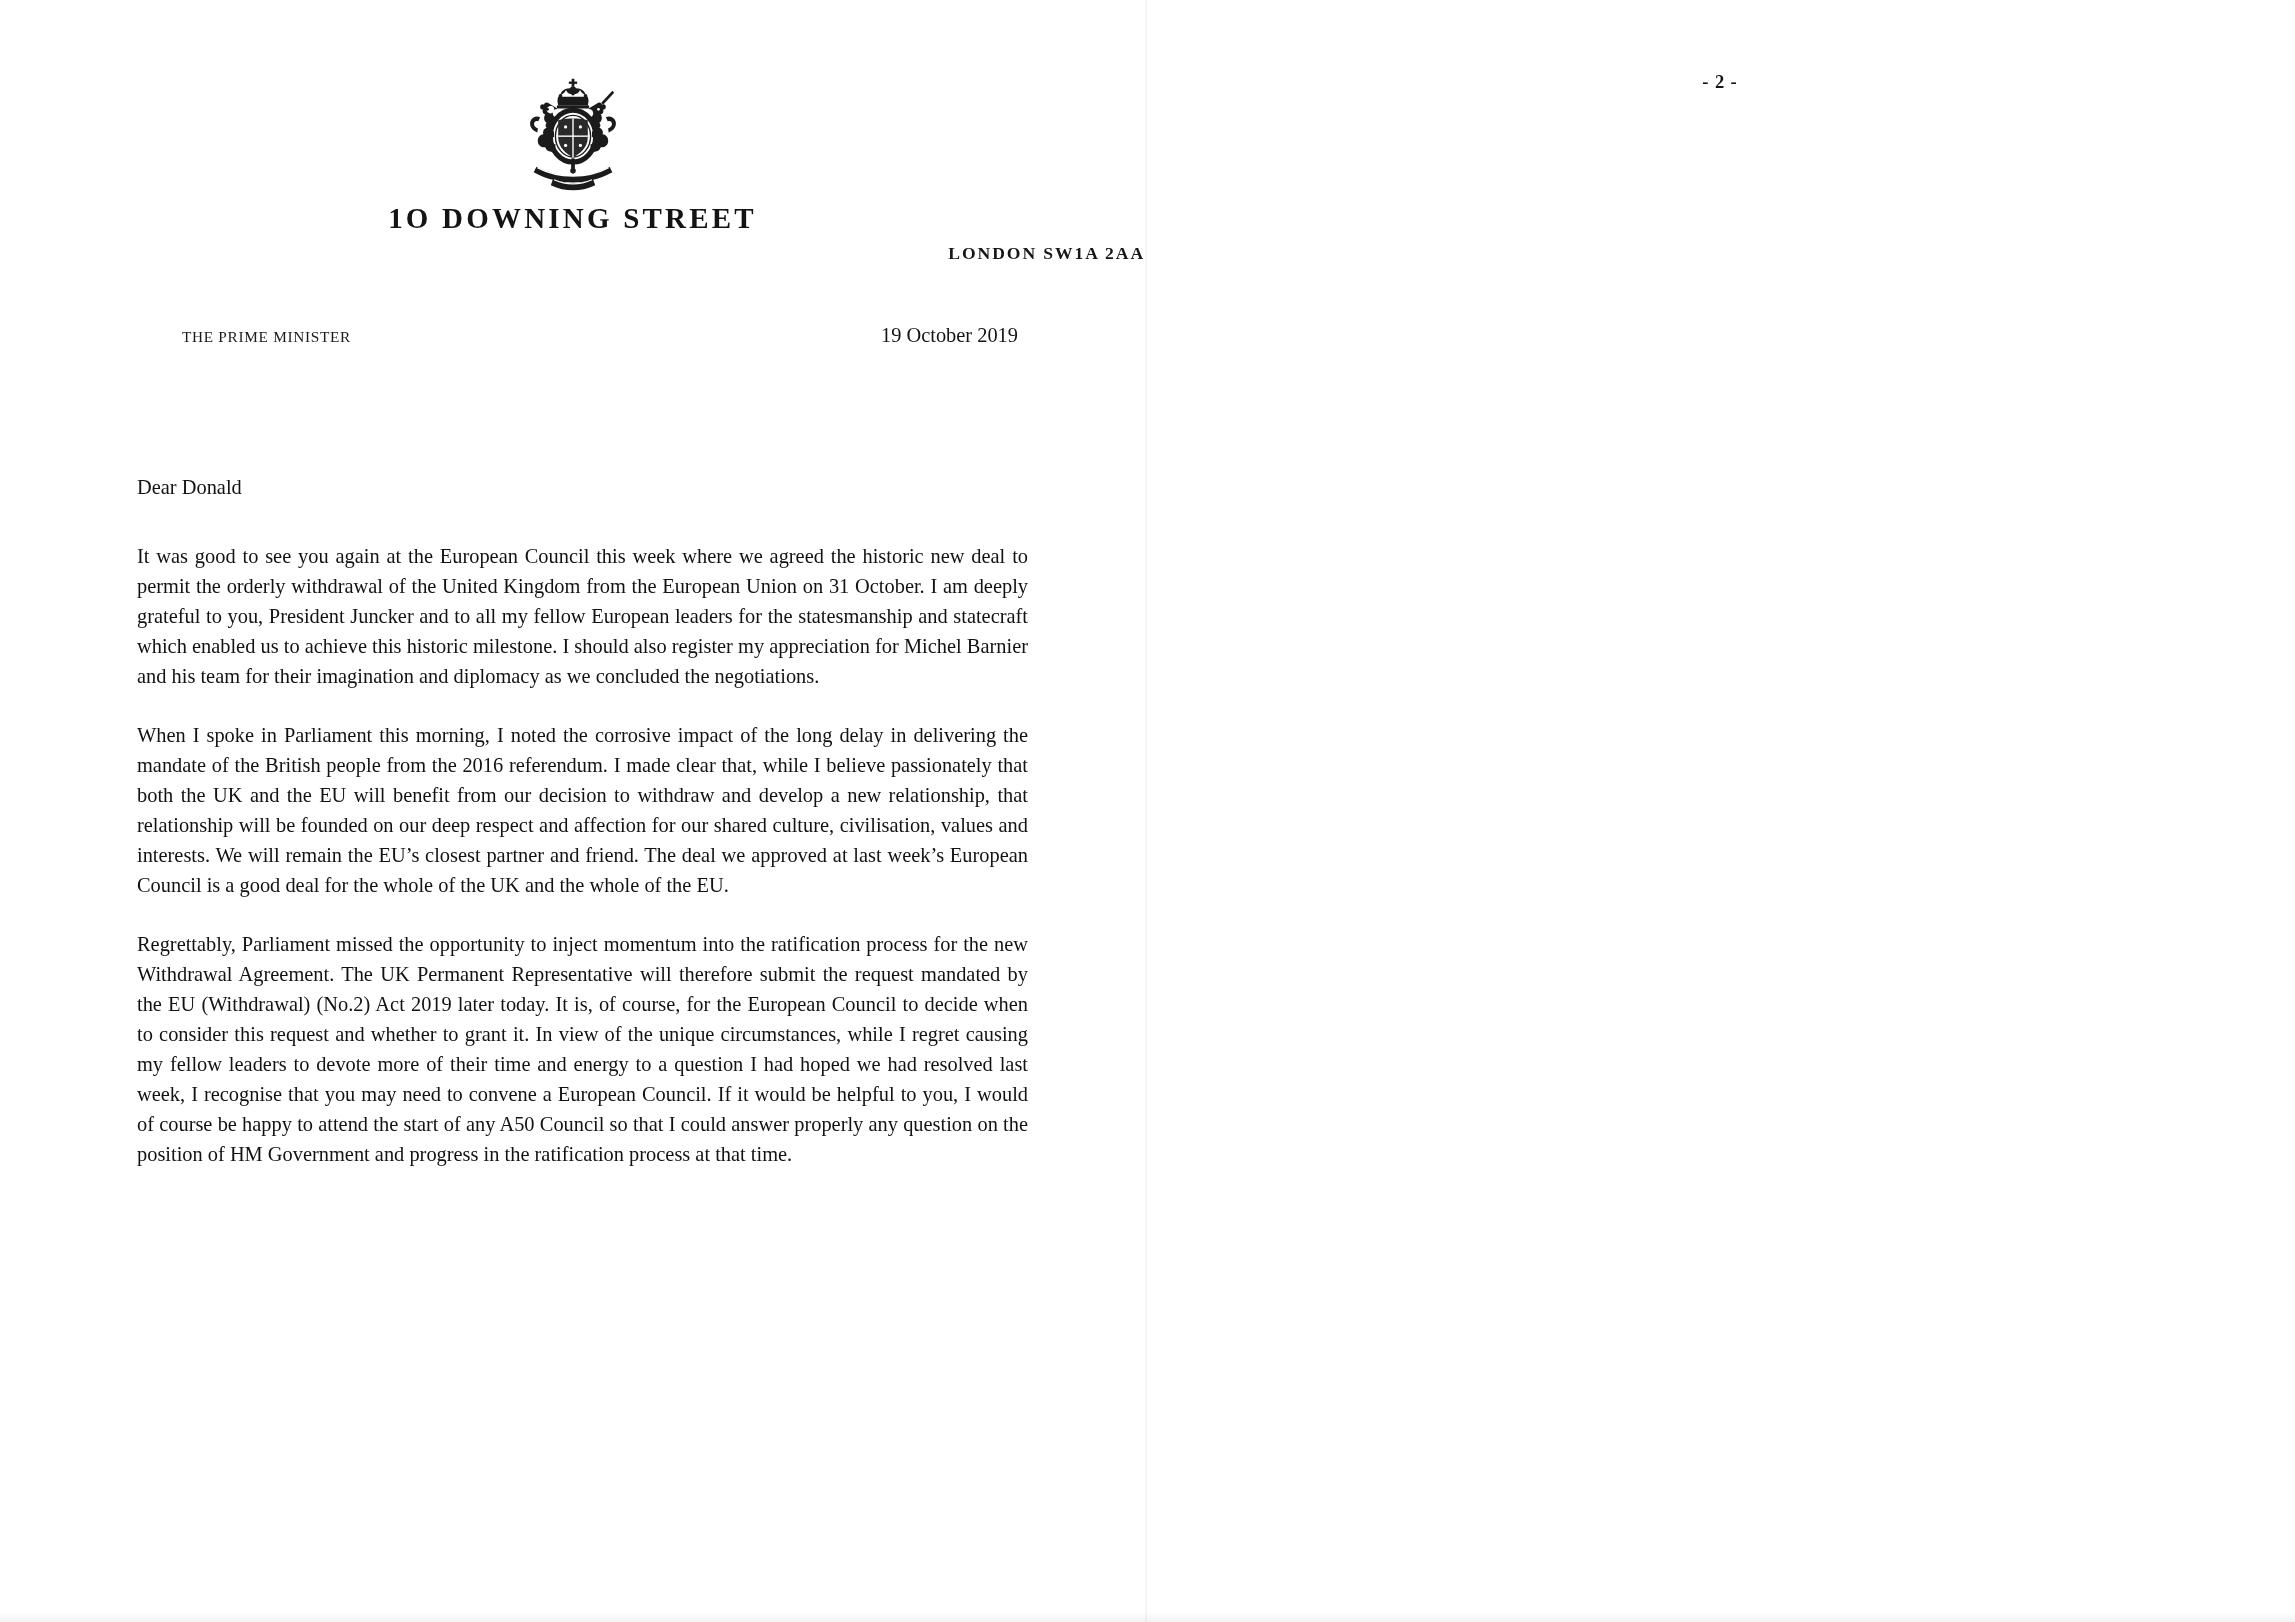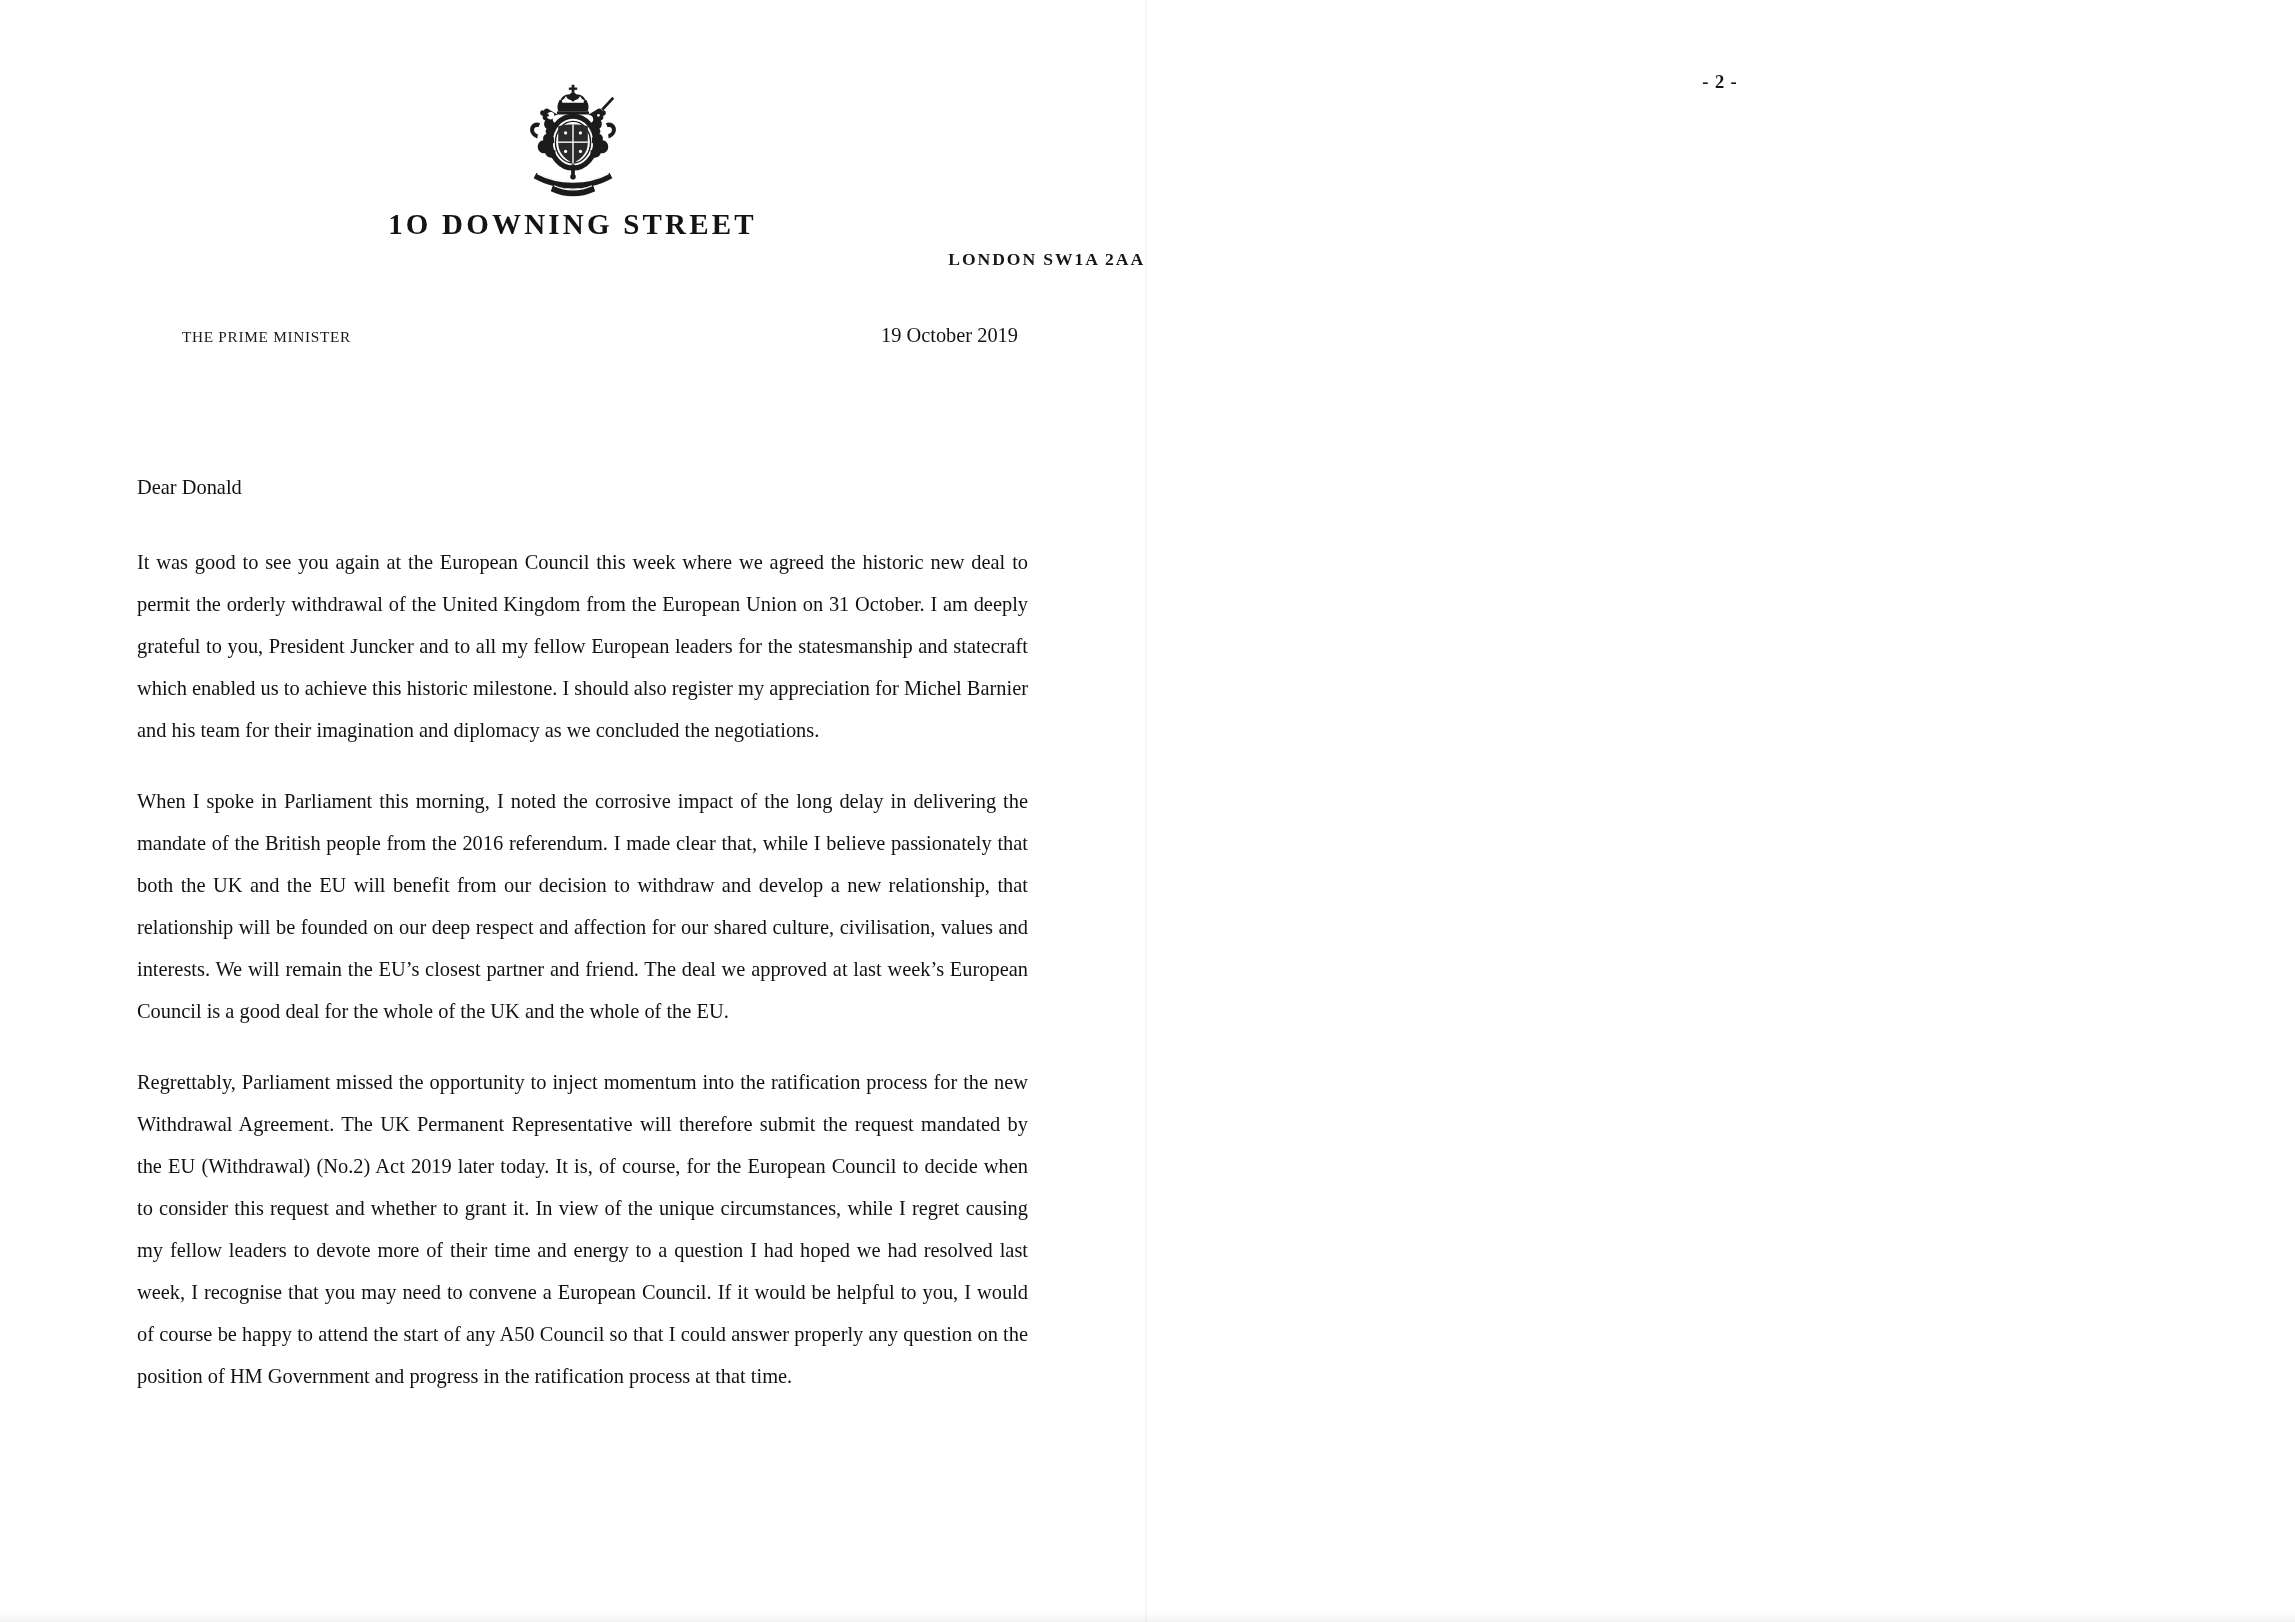--- a/index.html
+++ b/index.html
@@ -57,21 +57,21 @@
         rgba(0,0,0,0.00) 0%,
         rgba(0,0,0,0.018) 45%,
         rgba(0,0,0,0.055) 100%);
     pointer-events: none;
   }
 
   
   .letterhead {
     position: absolute;
     left: 0;
-    top: 82px;
+    top: 76px;
     width: 1145px;
     text-align: center;
   }
   .crest { display: block; margin: 0 auto; }
   .lh-title {
     margin-top: 8.3px;
     font-size: 29px;
     letter-spacing: 3.2px;
     font-weight: 700;
     color: #141414;
@@ -117,21 +117,21 @@
     width: 891px;
   }
   .salutation {
     font-size: 20.4px;
     line-height: 1.0;
     margin: 0 0 44px 0;
     color: #121212;
   }
   p.para {
     font-size: 20.4px;
-    line-height: 42px;
+    line-height: 30px;
     text-align: justify;
     text-justify: inter-word;
     margin: 0 0 29px 0;
     color: #121212;
     hyphens: none;
   }
   p.para:last-child { margin-bottom: 0; }
 
   .page-num {
     position: absolute;

